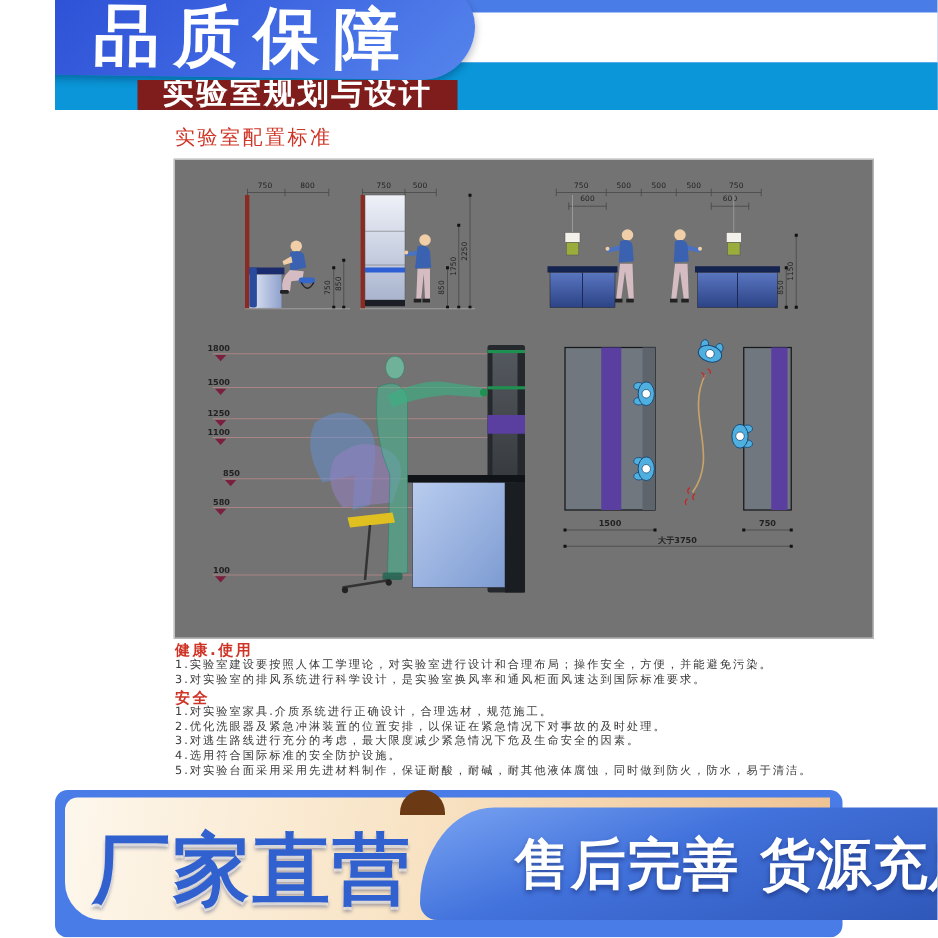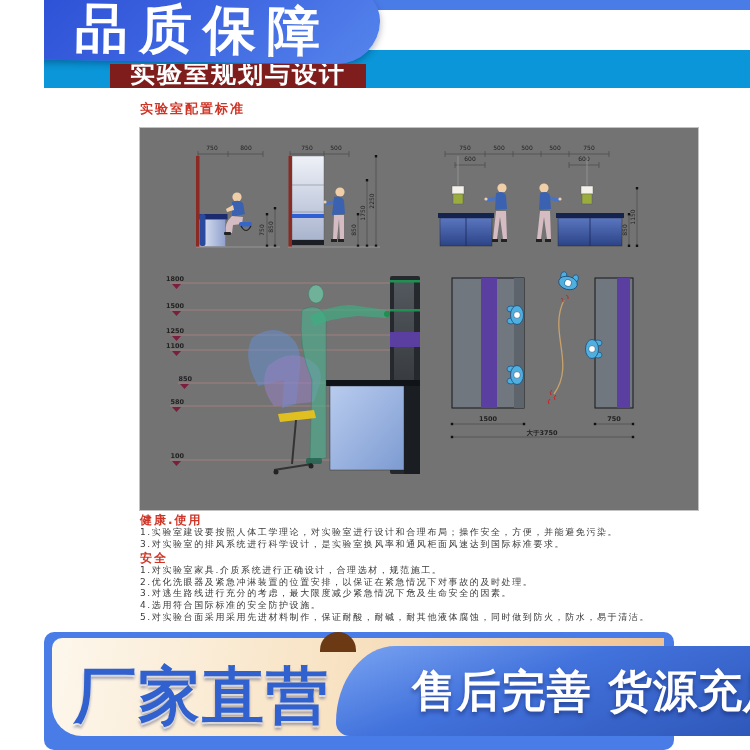--- a/index.html
+++ b/index.html
@@ -19,21 +19,21 @@
       box-shadow:0 3px 7px rgba(0,0,40,.3);
       display:flex;align-items:center;justify-content:center;}
   .ribbon-text{font-size:53px;font-weight:bold;color:#fff;letter-spacing:11px;
       margin-top:14px;white-space:nowrap;}
   .navy-bar{position:absolute;top:64px;left:66px;width:256px;height:24px;background:#7f1d1d;
       overflow:hidden;display:flex;justify-content:center;}
   .navy-bar-text{font-size:25px;font-weight:bold;color:#fff;letter-spacing:2px;
       margin-top:-7px;white-space:nowrap;}
 
   
-  .section-title{position:absolute;top:100px;left:96px;font-size:13px;font-weight:bold;
+  .section-title{position:absolute;top:100px;left:96px;font-size:16px;font-weight:normal;
       color:#cf3527;letter-spacing:2px;}
   .diagram-panel{position:absolute;top:127px;left:95px;width:560px;height:384px;
       border:1px solid #c2c2c2;background:#737373;box-sizing:border-box;}
   .diagram-panel svg{display:block;width:558px;height:382px;}
 
   .textblock{position:absolute;top:512px;left:96px;width:556px;}
   .tb-heading{color:#cf3527;font-weight:bold;font-size:12px;letter-spacing:2px;
       line-height:14px;margin-top:1px;}
   .tb-line{font-size:9px;color:#3a3a3a;letter-spacing:1.6px;line-height:11.6px;
       white-space:nowrap;}

